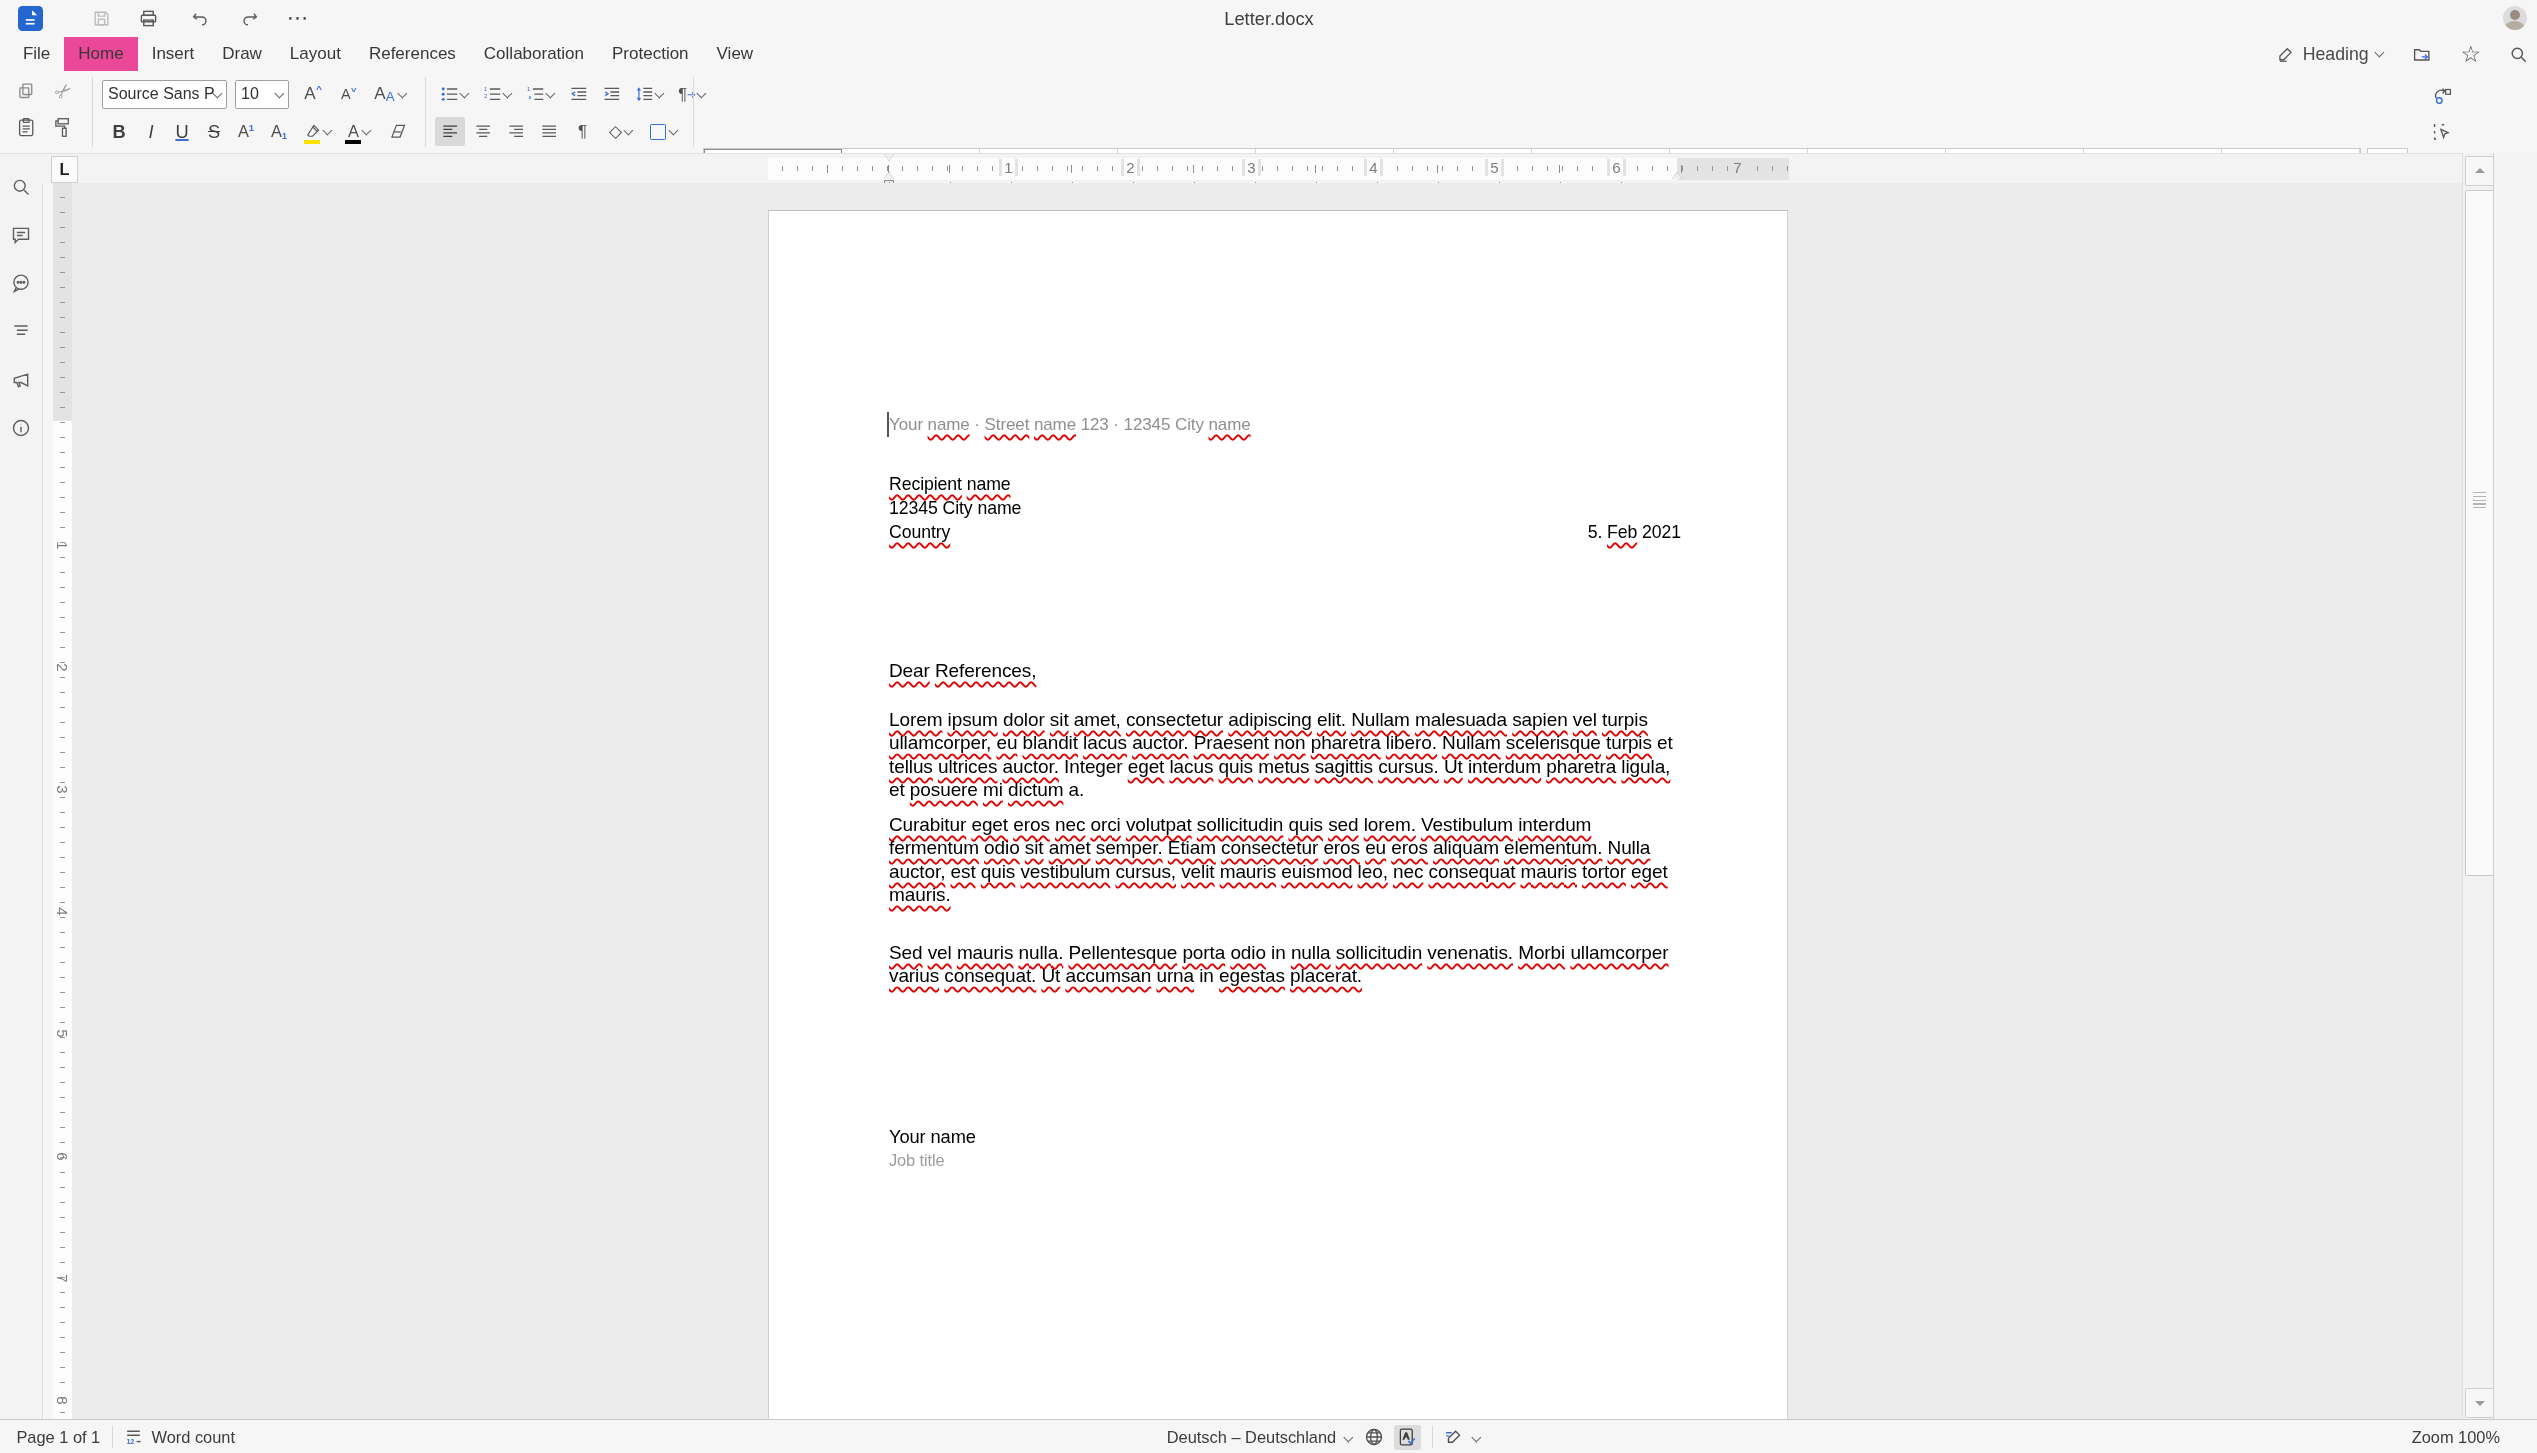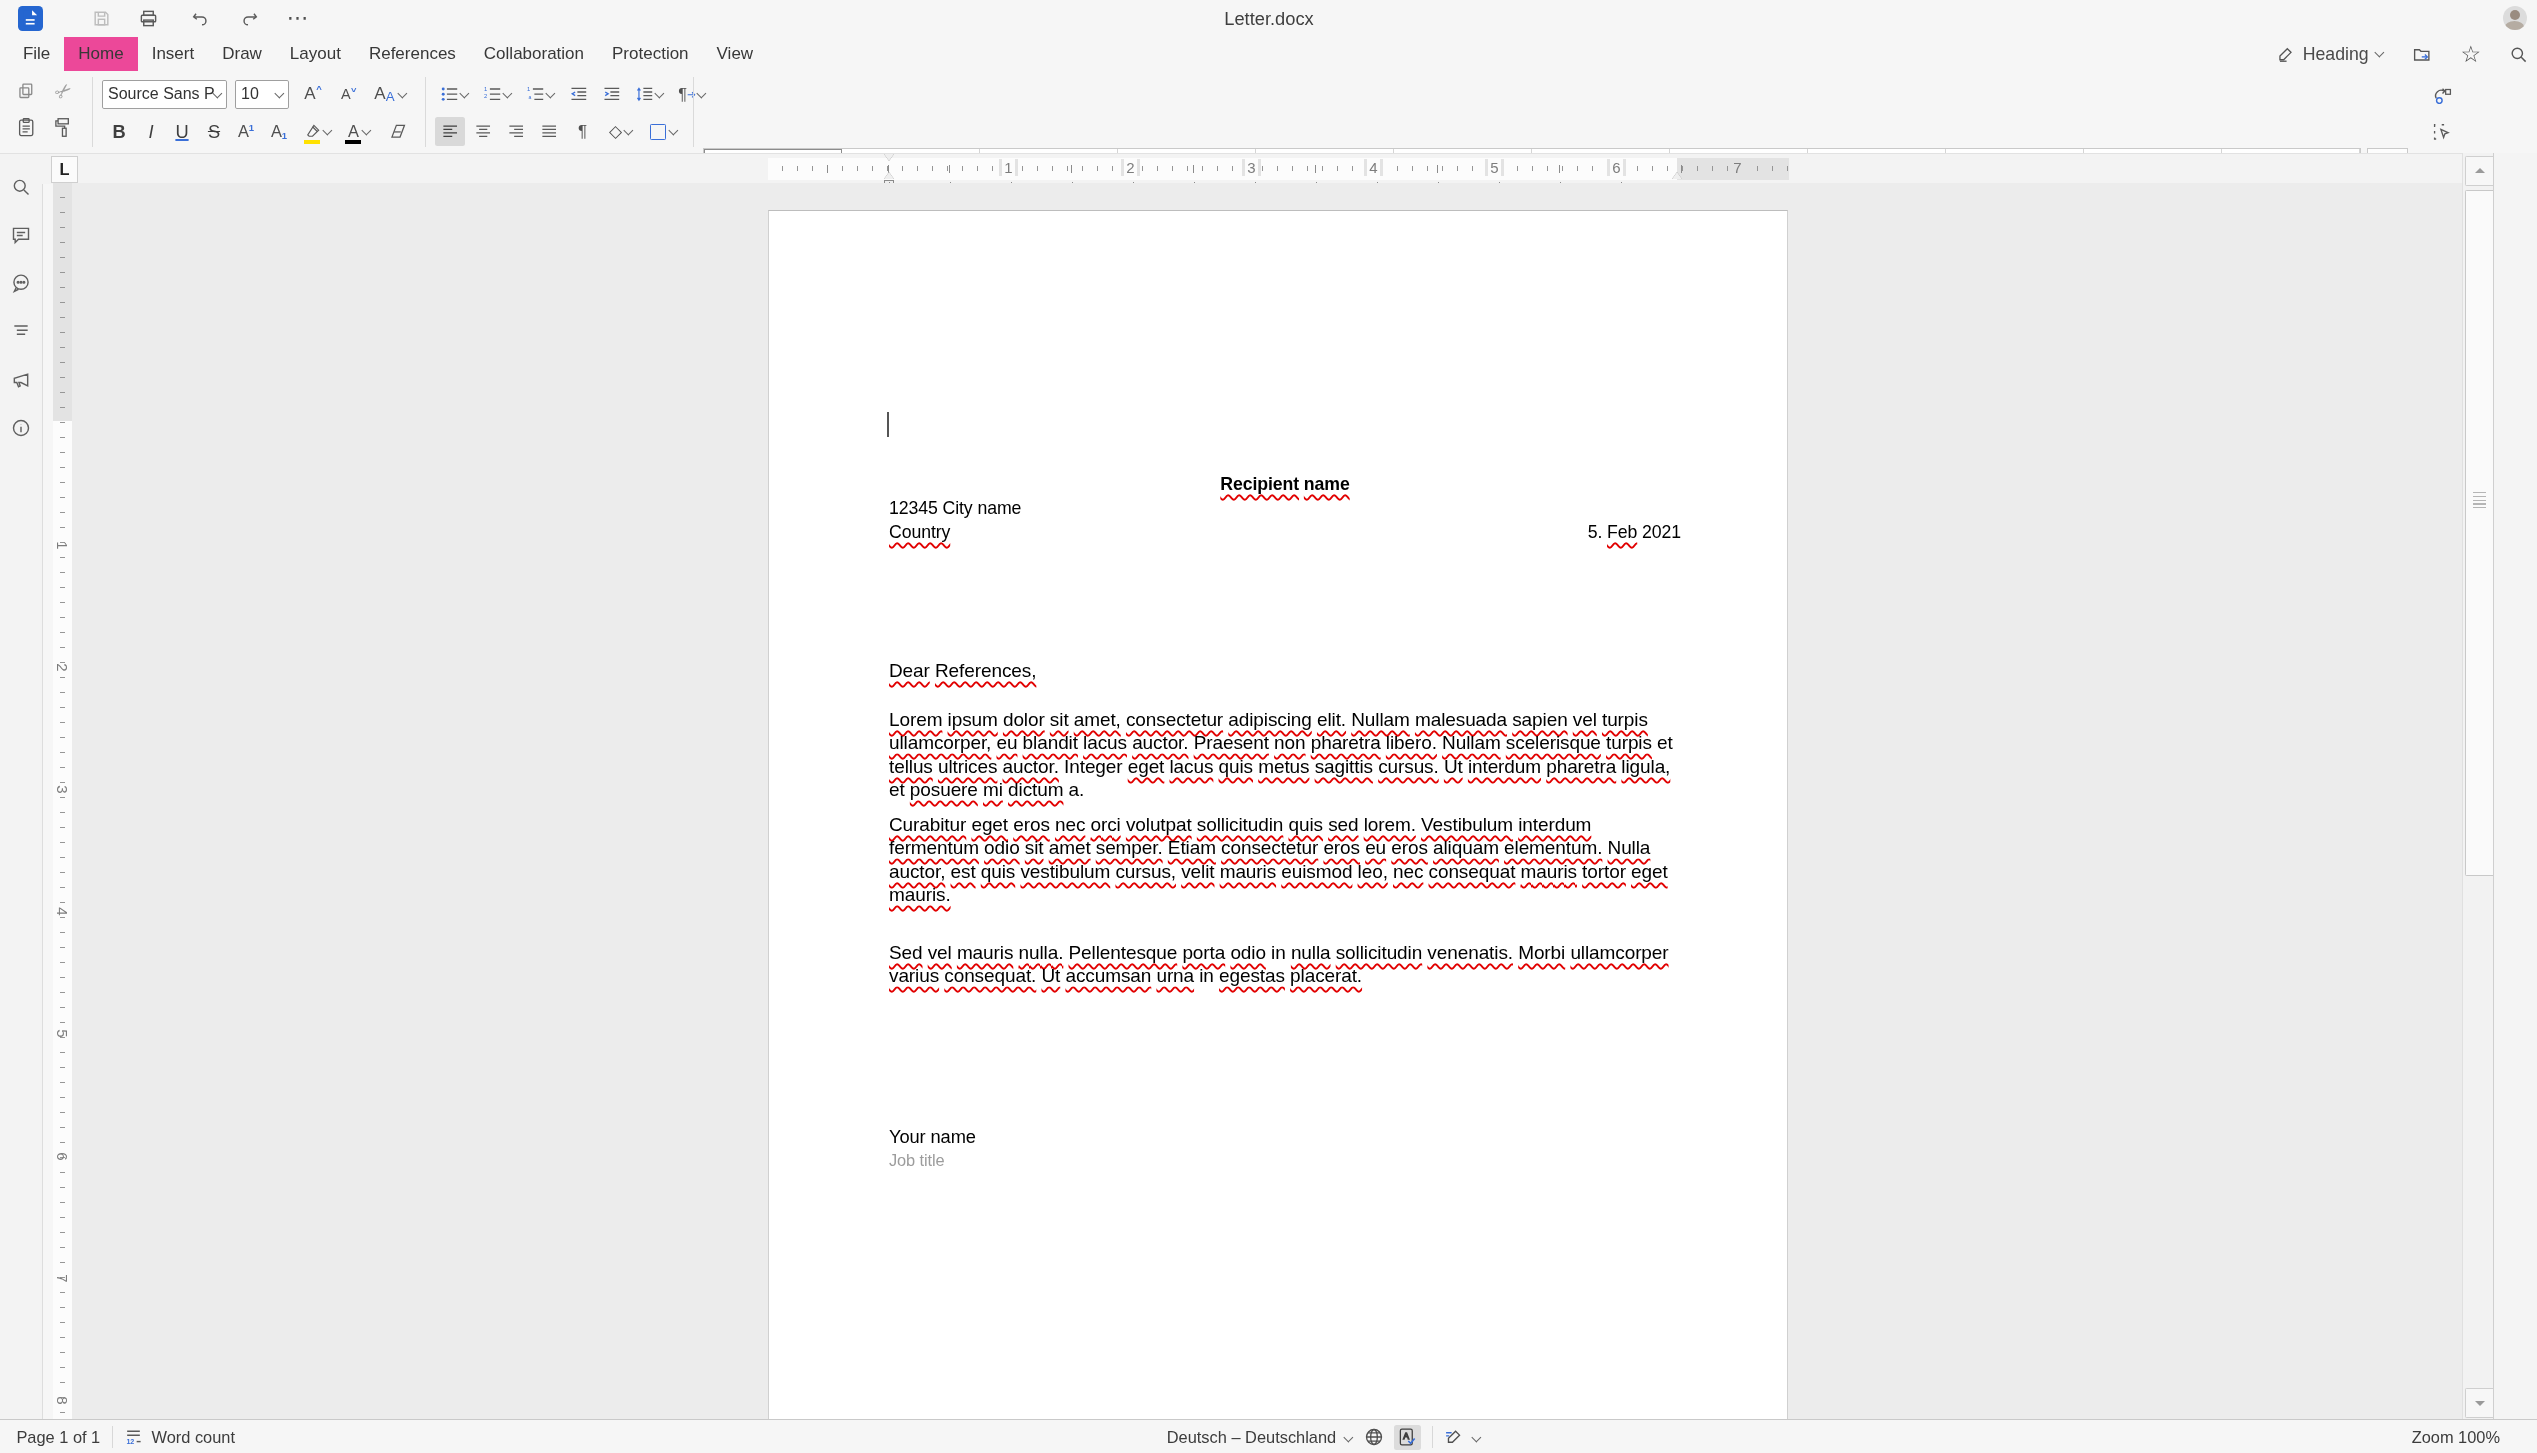--- a/index.html
+++ b/index.html
@@ -112,21 +112,21 @@
   .sender{top:204px;font-size:17px;color:#8f8f8f;}
   .recip{top:261px;font-size:17.7px;line-height:24px;color:#000;}
   .dateline{display:flex;justify-content:space-between;}
   .salut{top:449px;font-size:19px;color:#000;}
   .para{font-size:19px;line-height:23.4px;color:#000;}
   .p1{top:497px;} .p2{top:602px;} .p3{top:730px;}
   .closing{top:822px;font-size:19px;color:#000;}
   .signame{top:915px;font-size:18.3px;color:#000;}
   .sigtitle{top:940px;font-size:16.4px;color:#9c9c9c;}
   .caret{position:absolute;left:118px;top:201px;width:1.6px;height:25px;background:#555;}
-  .bold{font-weight:700;text-align:center;}
+  .bold{font-weight:400;}
   .mini-blue{color:#3a6fd8;font-size:9.5px;font-weight:700;}
 </style>
 </head>
 <body>
 
 <div class="app">
 
   <div class="titlebar">
     <div class="tb-ic doc-logo" style="left:17.7px">
       <svg class="ic" width="16.4" height="19" viewBox="0 0 26 30">
@@ -469,20 +469,21 @@
     <div class="vnum" style="top:965px"><span>6</span></div>
     <div class="vnum" style="top:1087px"><span>7</span></div>
     <div class="vnum" style="top:1209px"><span>8</span></div>
   </div>
 
   <div class="canvas">
     <div class="page">
       <div class="caret"></div>
 
 
+      <div class="dblock sender"><span>Your</span> <span class="sq">name</span> <span>·</span> <span class="sq">Street</span> <span class="sq">name</span> <span>123</span> <span>·</span> <span>12345</span> <span>City</span> <span class="sq">name</span></div>
 
       <div class="dblock recip">
         <div class="bold"><span class="sq">Recipient</span> <span class="sq">name</span></div>
         <div><span>12345</span> <span>City</span> <span>name</span></div>
         <div class="dateline">
           <span><span class="sq">Country</span></span>
           <span><span>5.</span> <span class="sq">Feb</span> <span>2021</span></span>
         </div>
       </div>
 

